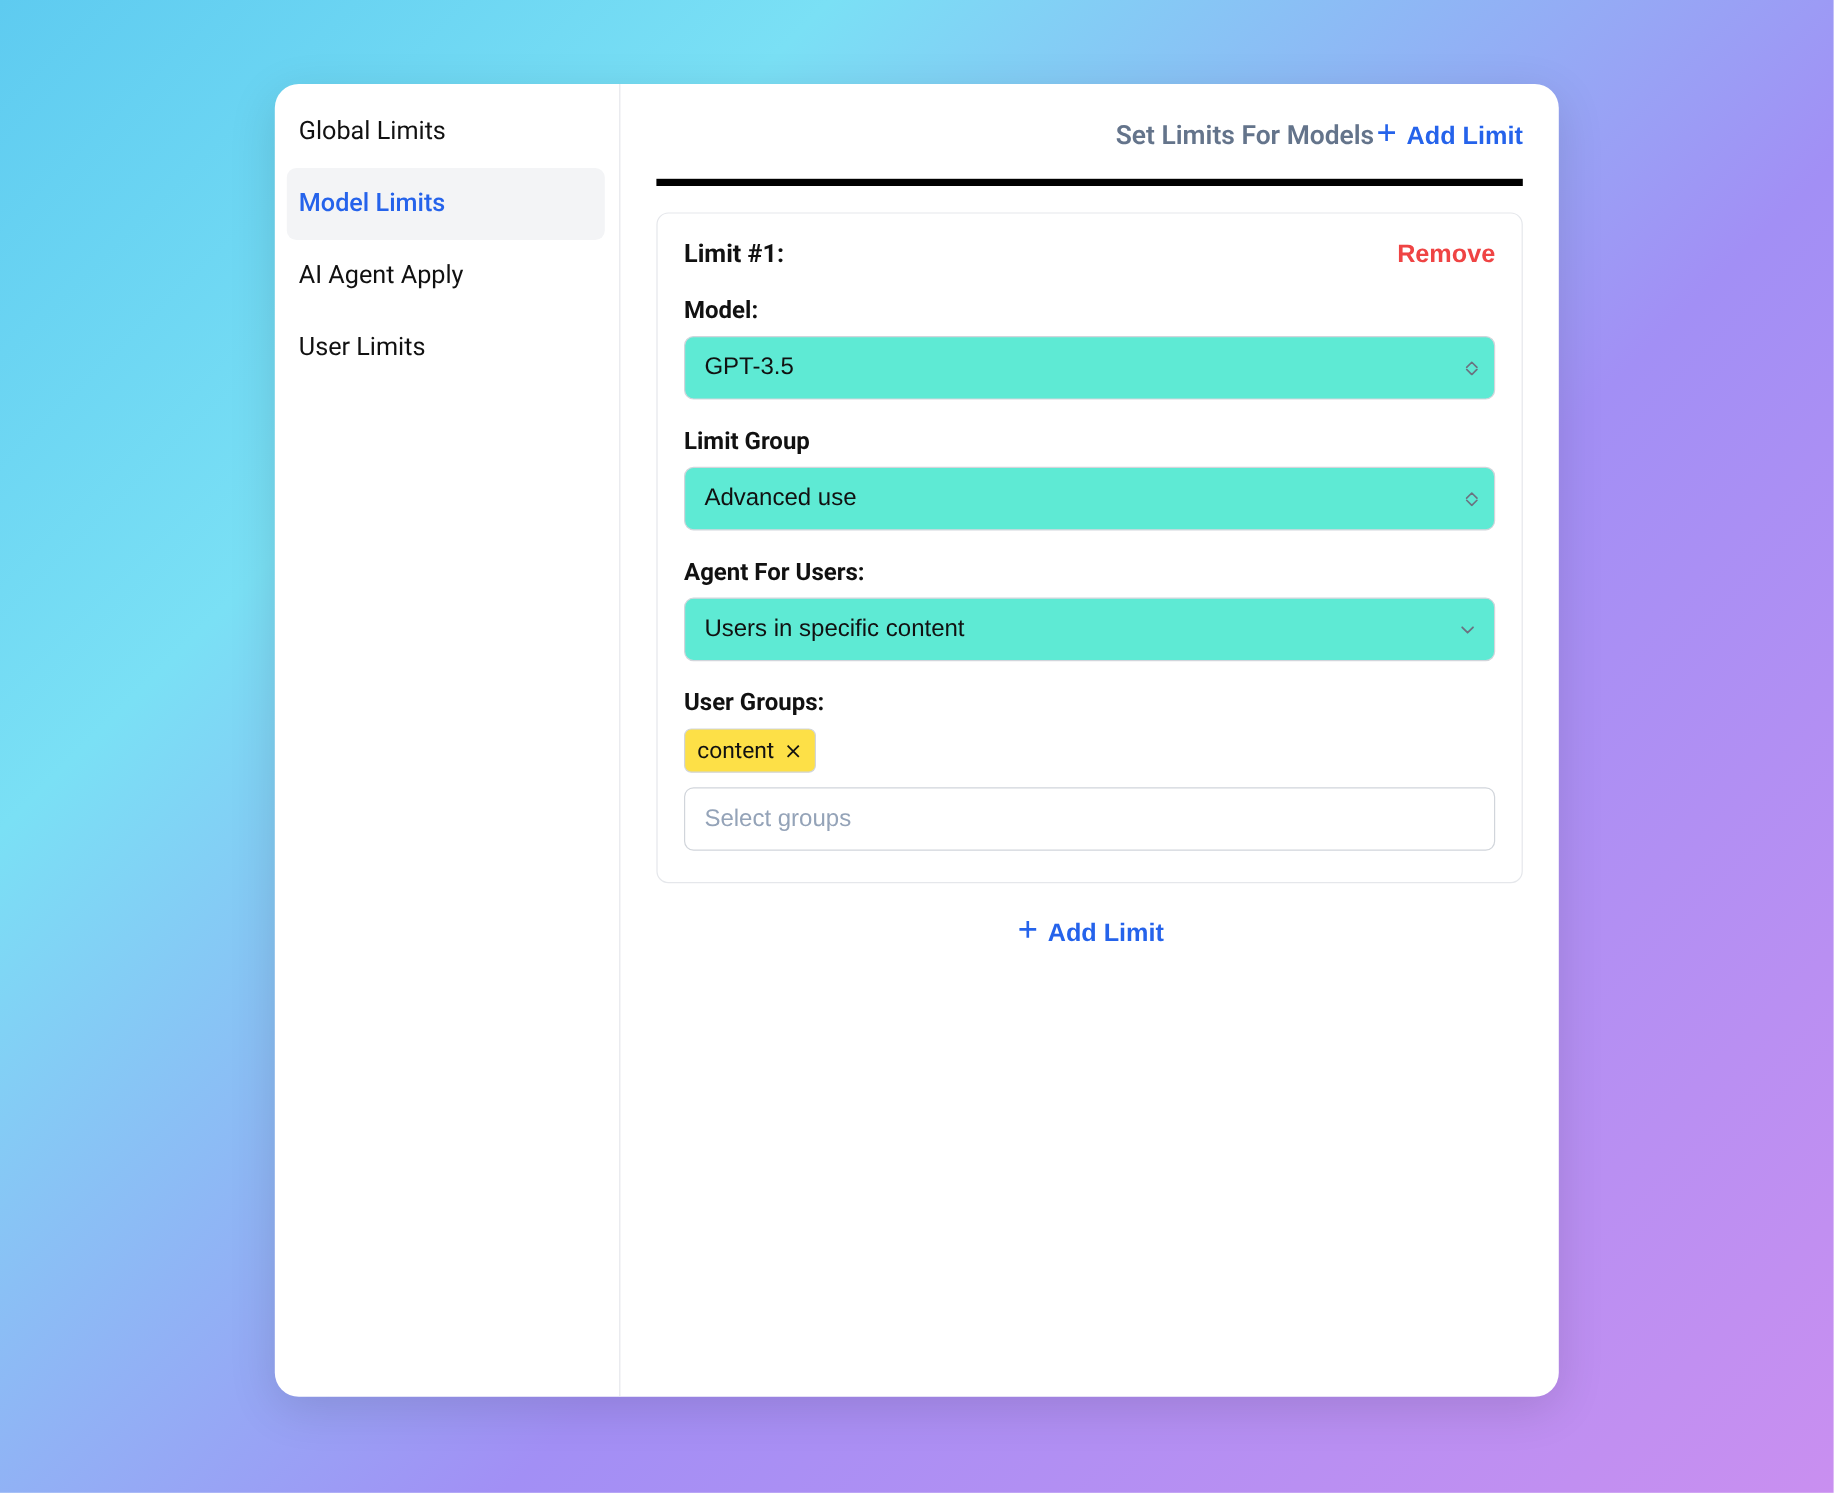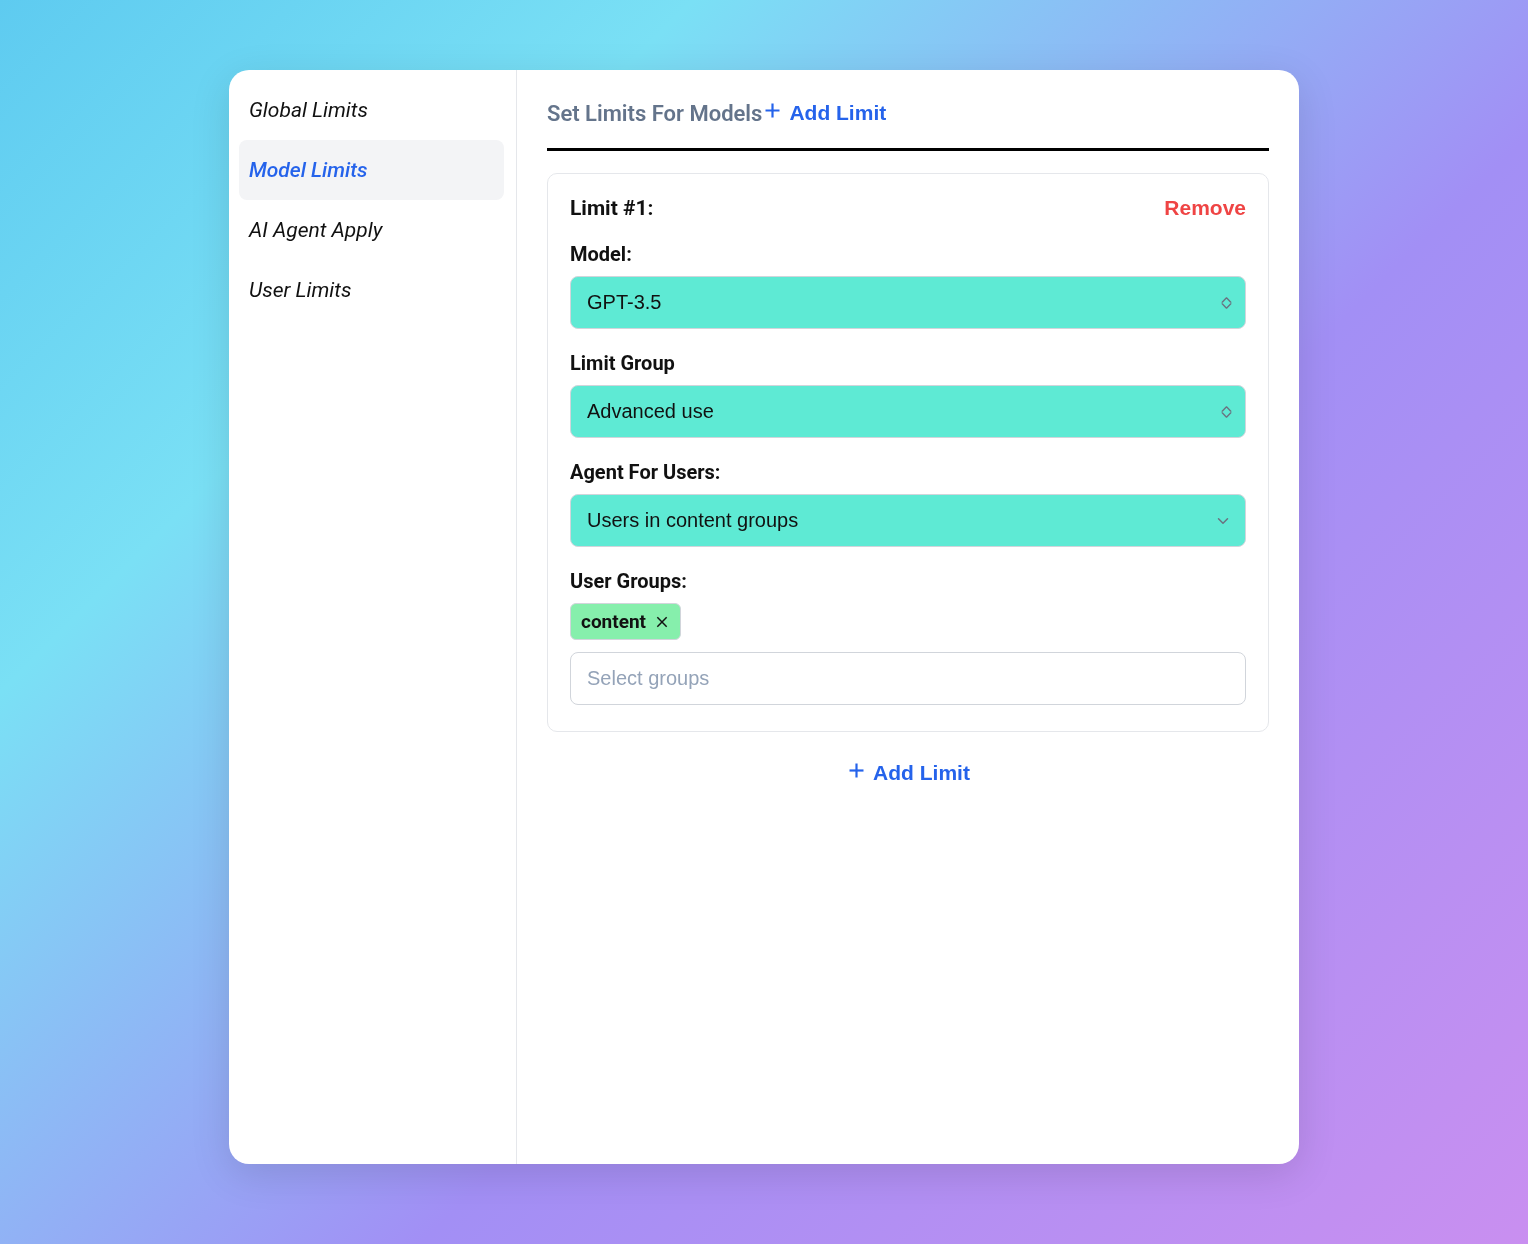--- a/index.html
+++ b/index.html
@@ -22,44 +22,43 @@
       max-width: 1070px;
       display: flex;
       box-shadow: 0 10px 40px rgba(0,0,0,0.12);
       overflow: hidden;
       min-height: 820px;
     }
     .sidebar {
       width: 288px;
       border-right: 1px solid #e5e7eb;
       padding: 10px 12px 10px 10px;
-      font-style: italic;
     }
     .sidebar-item {
       padding: 18px 10px;
       font-size: 21px;
       cursor: pointer;
       border-radius: 8px;
       color: #111;
     }
     .sidebar-item.active {
       background: #f3f4f6;
       color: #2563eb;
       font-weight: 500;
     }
     .main {
       flex: 1;
       padding: 30px 30px 30px 30px;
     }
     .header {
       display: flex;
-      justify-content: flex-start;
+      justify-content: flex-end;
       align-items: center;
       padding-bottom: 22px;
-      border-bottom: 3px solid #000000;
+      border-bottom: 6px solid #000000;
     }
     .header-title {
       font-size: 22px;
       color: #64748b;
       font-weight: 600;
     }
     .add-limit-btn {
       display: flex;
       align-items: center;
       gap: 6px;
@@ -164,22 +163,21 @@
     }
     .tag {
       display: inline-flex;
       align-items: center;
       gap: 8px;
       border: 1px solid #d1d5db;
       border-radius: 6px;
       padding: 6px 10px;
       font-size: 19px;
       color: #111;
-      background: #86efac;
-      font-weight: bold;
+      background: #fde047;
     }
     .tag-close {
       cursor: pointer;
       display: inline-flex;
       align-items: center;
     }
     .tag-close svg {
       width: 16px;
       height: 16px;
       stroke: #111;
@@ -263,21 +261,21 @@
             <svg class="stepper-caret" viewBox="0 0 12 7" fill="none">
                 <path d="M1 1 L6 6 L11 1" stroke="currentColor" stroke-width="1.6" stroke-linecap="round" stroke-linejoin="round"></path>
               </svg>
           </span>
         </div>
       </div>
 
       <div class="form-group">
         <label class="form-label">Agent For Users:</label>
         <div class="select-wrap">
-          <button class="select-input">Users in content groups</button>
+          <button class="select-input">Users in specific content</button>
           <span>
             <svg class="chevron-down" viewBox="0 0 24 24" fill="none">
                 <path d="M6 9 L12 15 L18 9" stroke="currentColor" stroke-width="2" stroke-linecap="round" stroke-linejoin="round"></path>
               </svg>
           </span>
         </div>
       </div>
 
       <div class="form-group">
         <label class="form-label">User Groups:</label>

